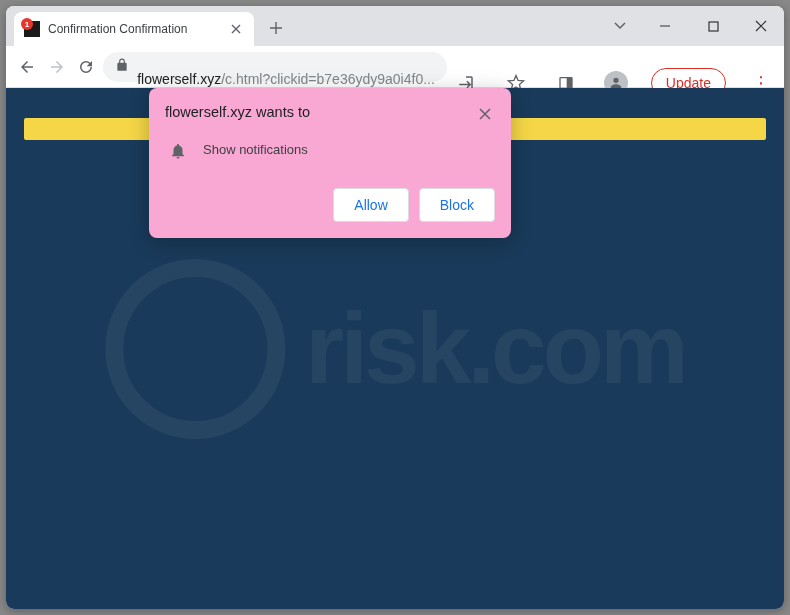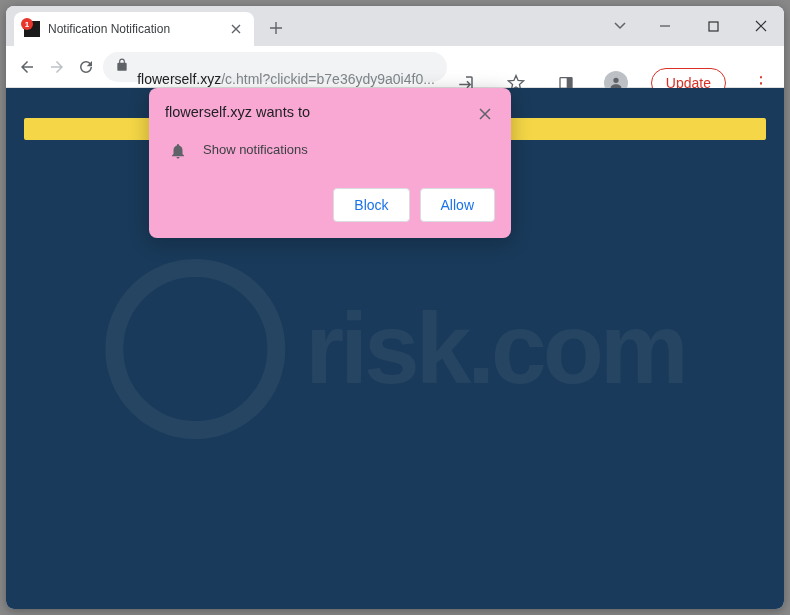--- a/index.html
+++ b/index.html
@@ -300,21 +300,21 @@
 <body>
 
 <div class="browser-window">
 
   <div class="titlebar">
     <div class="tabs-area">
       <div class="tab">
         <div class="favicon">
           <div class="favicon-badge">1</div>
         </div>
-        <span>Notification Notification</span>
+        <span>Confirmation Confirmation</span>
         <div class="tab-close">
           <svg width="10" height="10" viewBox="0 0 10 10">
               <path d="M1 1 L9 9 M9 1 L1 9" stroke="currentColor" stroke-width="1.4"></path>
             </svg>
         </div>
       </div>
       <div class="new-tab">
         <svg width="14" height="14" viewBox="0 0 14 14">
             <path d="M7 1 V13 M1 7 H13" stroke="currentColor" stroke-width="1.4"></path>
           </svg>
@@ -418,18 +418,18 @@
     </div>
     <div class="dialog-body">
       <span class="bell-icon">
         <svg width="18" height="18" viewBox="0 0 24 24">
             <path d="M12 22a2 2 0 002-2h-4a2 2 0 002 2zm6-6V11c0-3.1-1.6-5.6-4.5-6.3V4a1.5 1.5 0 00-3 0v.7C7.6 5.4 6 7.9 6 11v5l-2 2v1h16v-1l-2-2z" fill="currentColor"></path>
           </svg>
       </span>
       <div class="dialog-text">Show notifications</div>
     </div>
     <div class="dialog-buttons">
+      <div class="dlg-btn">Allow</div>
       <div class="dlg-btn">Block</div>
-      <div class="dlg-btn">Allow</div>
     </div>
   </div>
 
 </div>
 
 </body></html>

